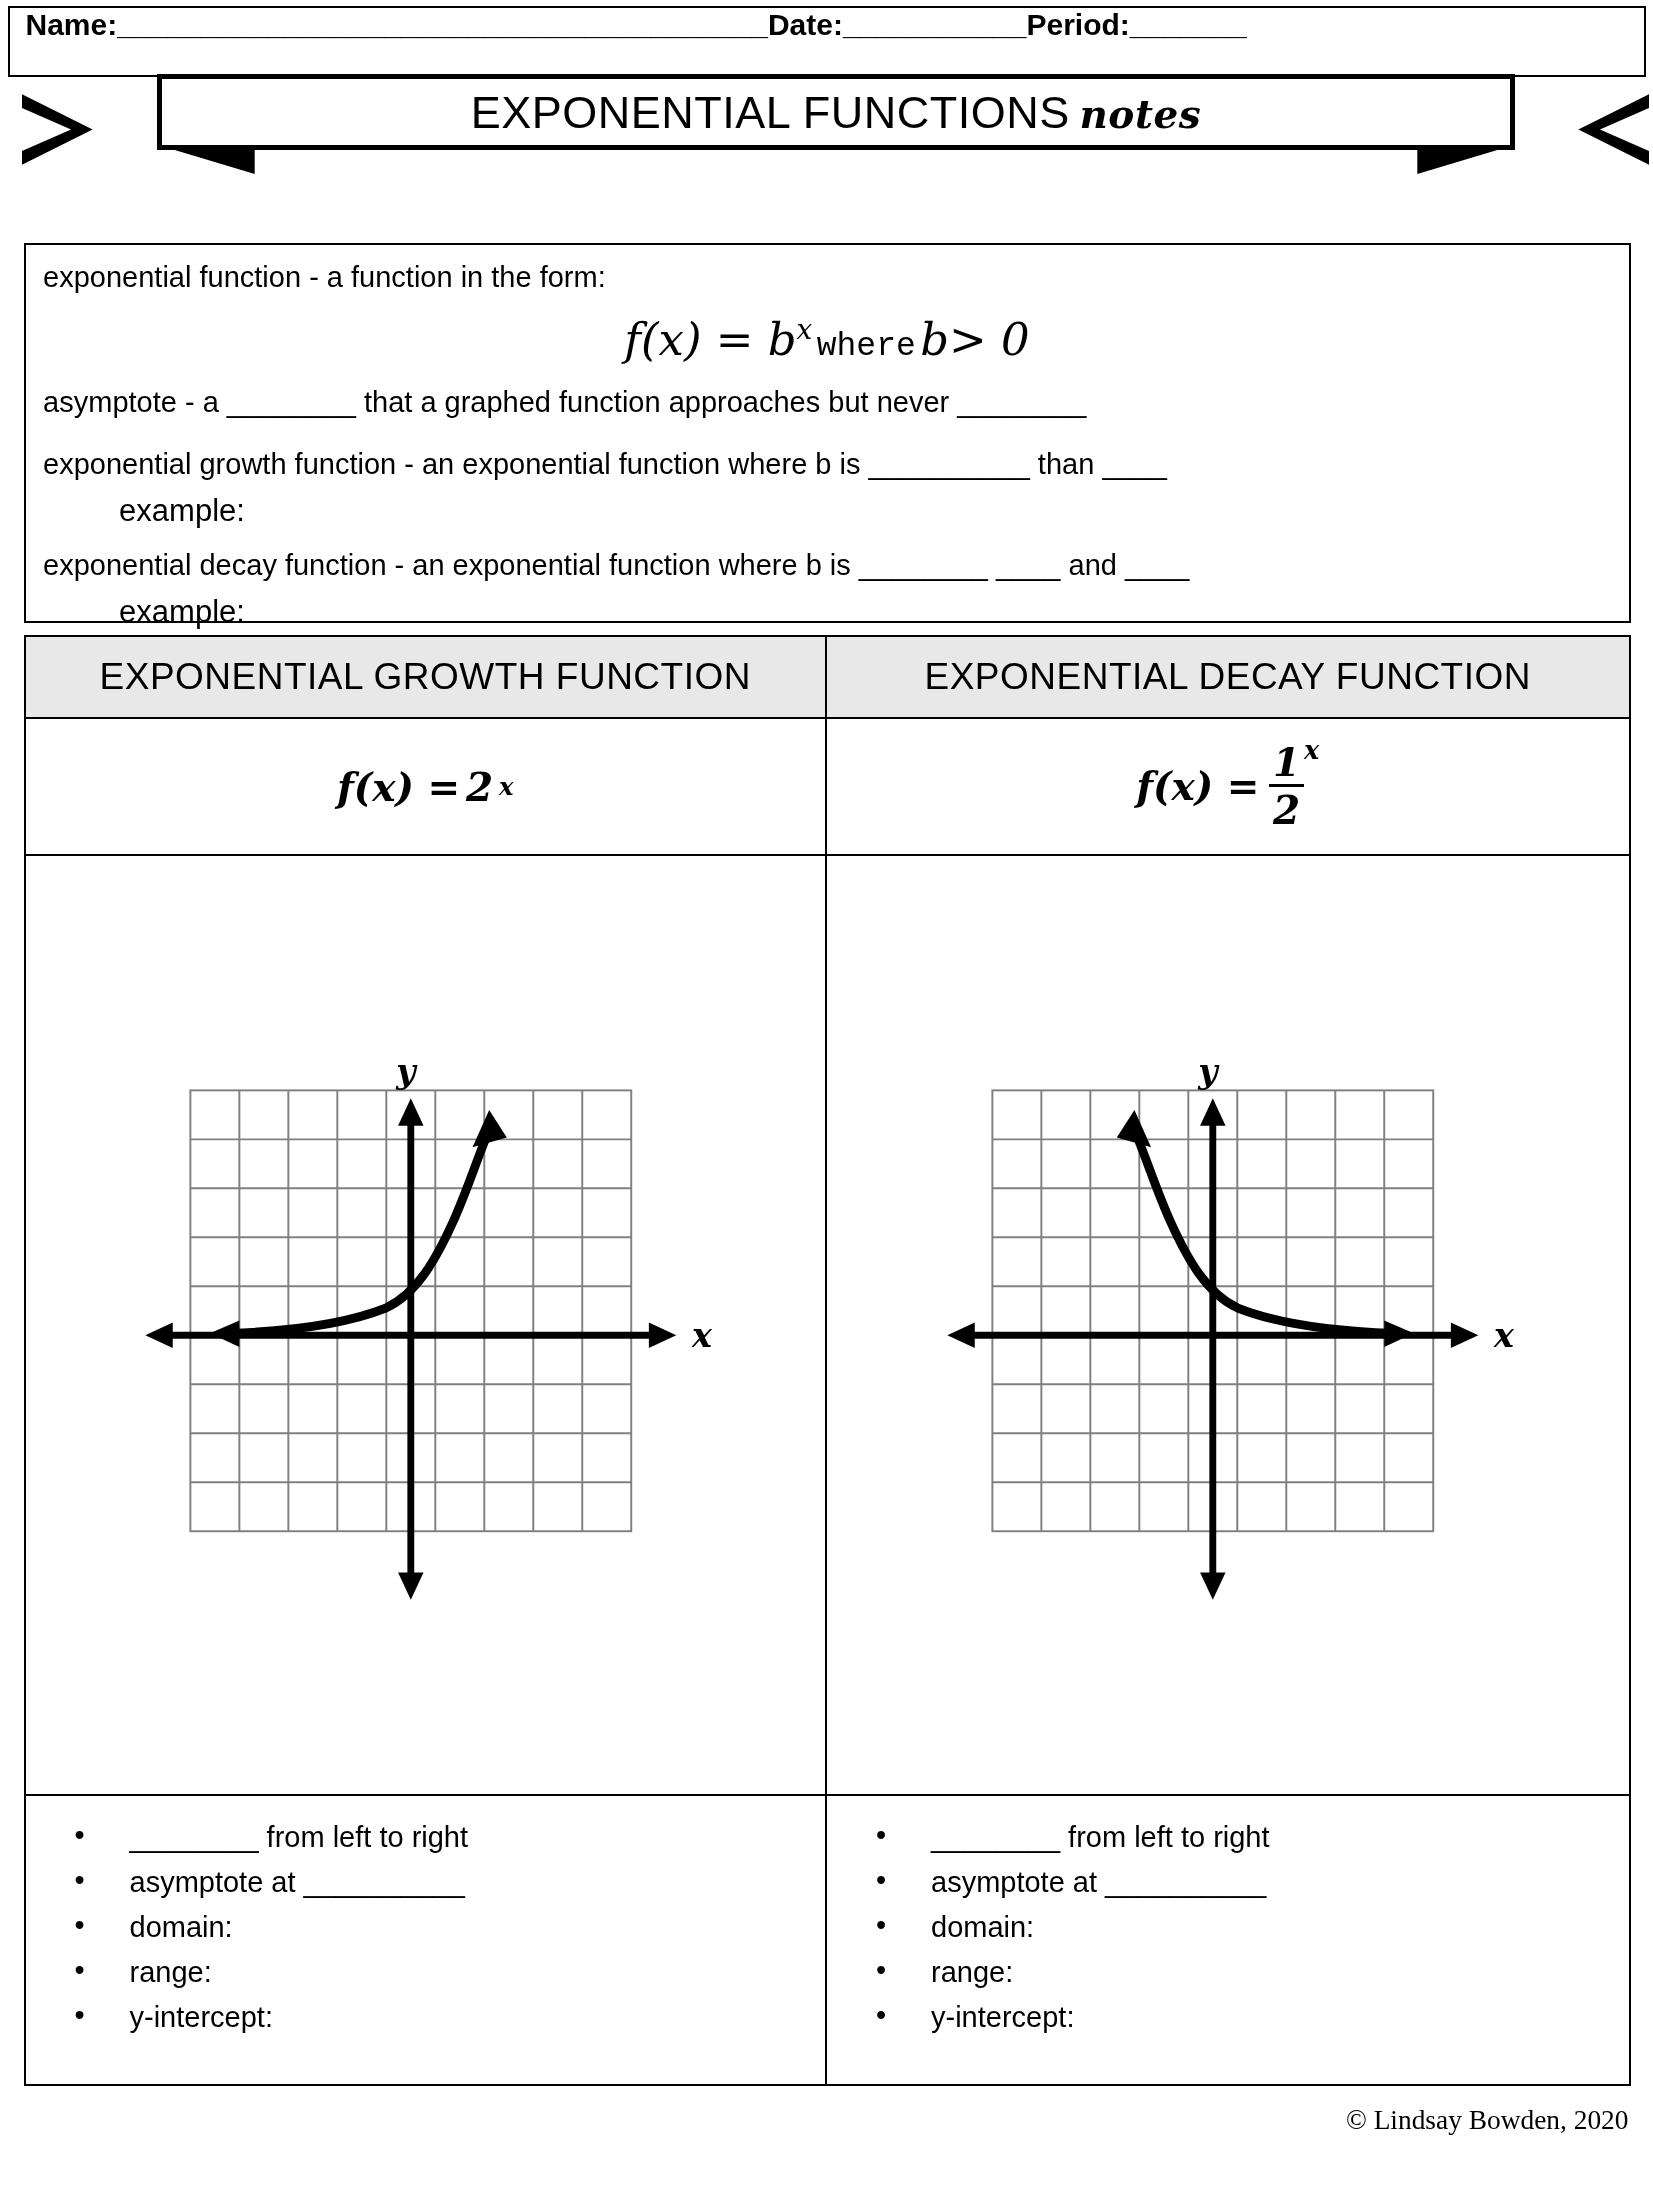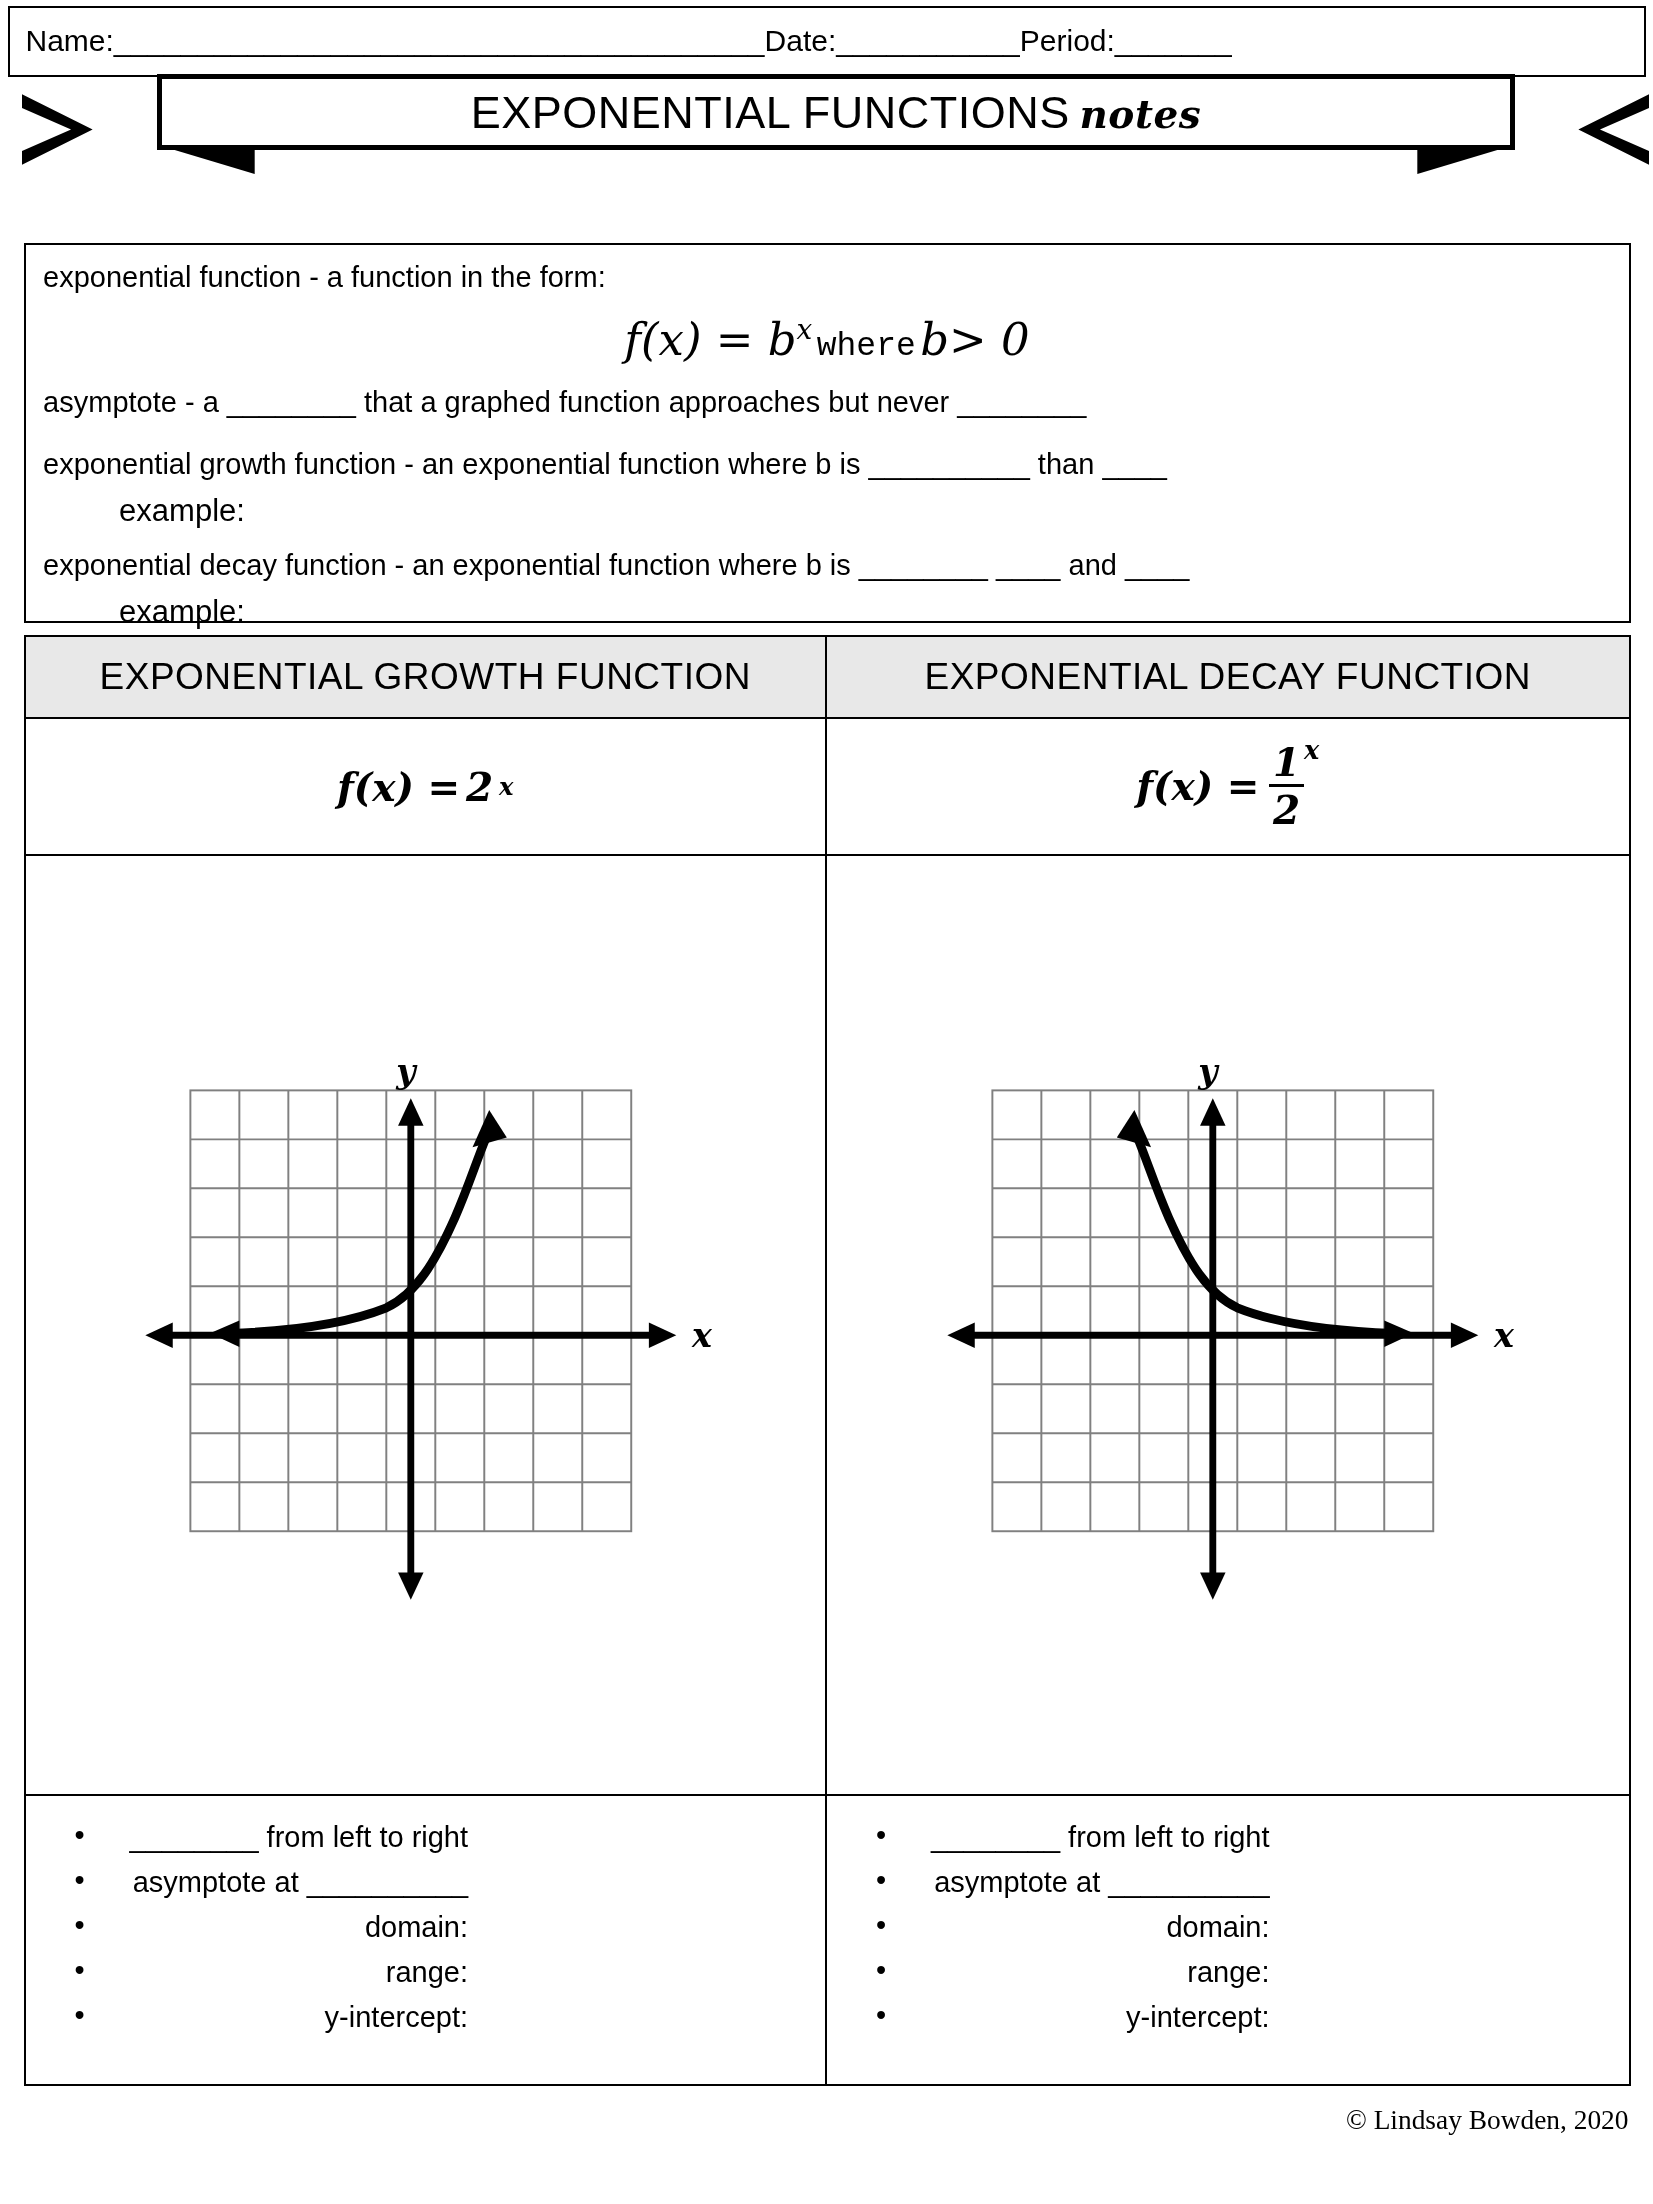--- a/index.html
+++ b/index.html
@@ -27,25 +27,26 @@
   
   .namebar {
     position: absolute;
     left: 7.8px;
     top: 5.9px;
     width: 1638px;
     height: 71px;
     border: 2.9px solid #000;
     box-sizing: border-box;
     display: flex;
-    align-items: center;
+    align-items: flex-start;
     padding-left: 15.7px;
     font-size: 30px;
     letter-spacing: 0px;
     white-space: nowrap;
+    font-weight: bold;
   }
   .namebar span { display: inline-block; }
 
   
   .banner-wrap {
     position: absolute;
     left: 0px;
     top: 74px;
     width: 1654px;
     height: 90px;
@@ -259,21 +260,20 @@
     margin: 0;
     padding: 0;
     font-size: 29px;
   }
   ul.bullets li {
     position: relative;
     padding-left: 61px;
     margin-bottom: 13.7px;
     white-space: nowrap;
     line-height: 1.08;
-    text-align: right;
   }
   ul.bullets li::before {
     content: "\2022";
     position: absolute;
     left: 5.9px;
     top: -2px;
     font-size: 29px;
   }
 
   

